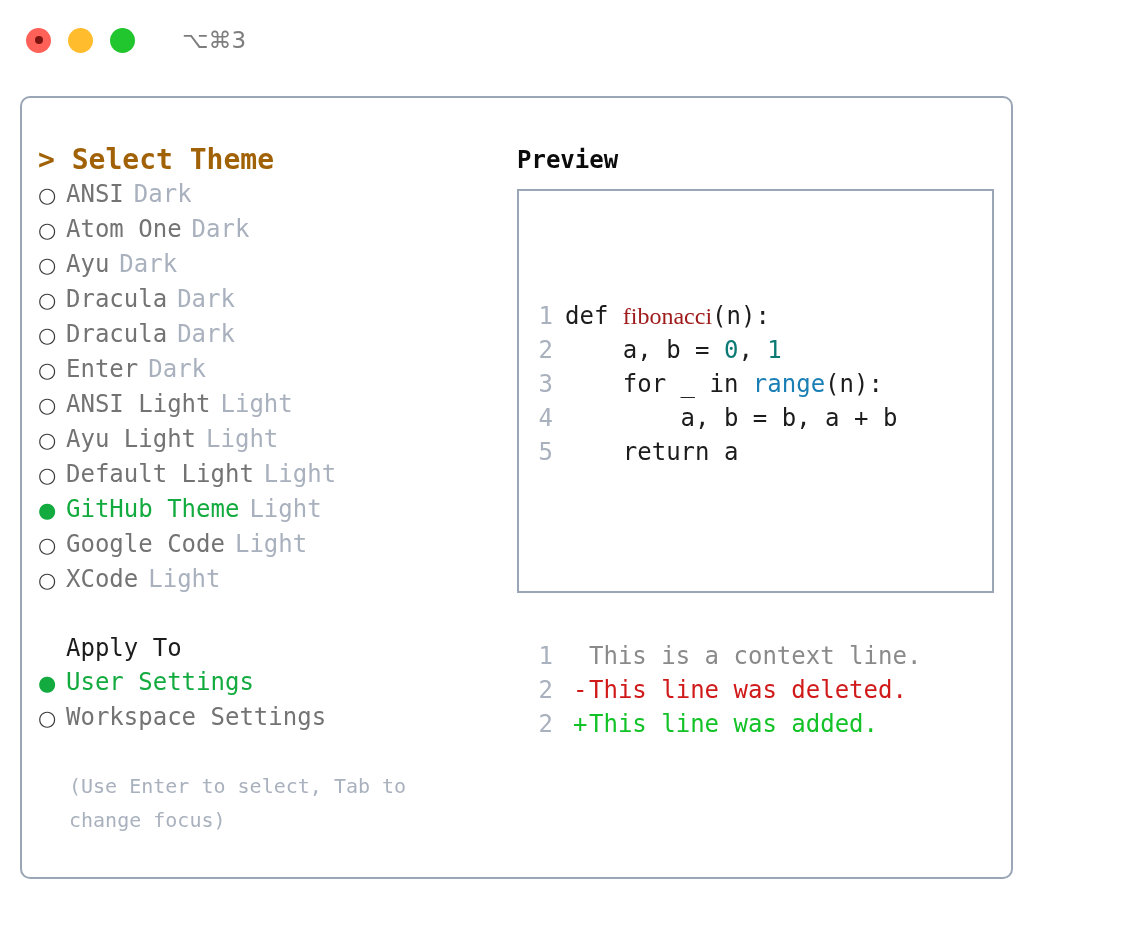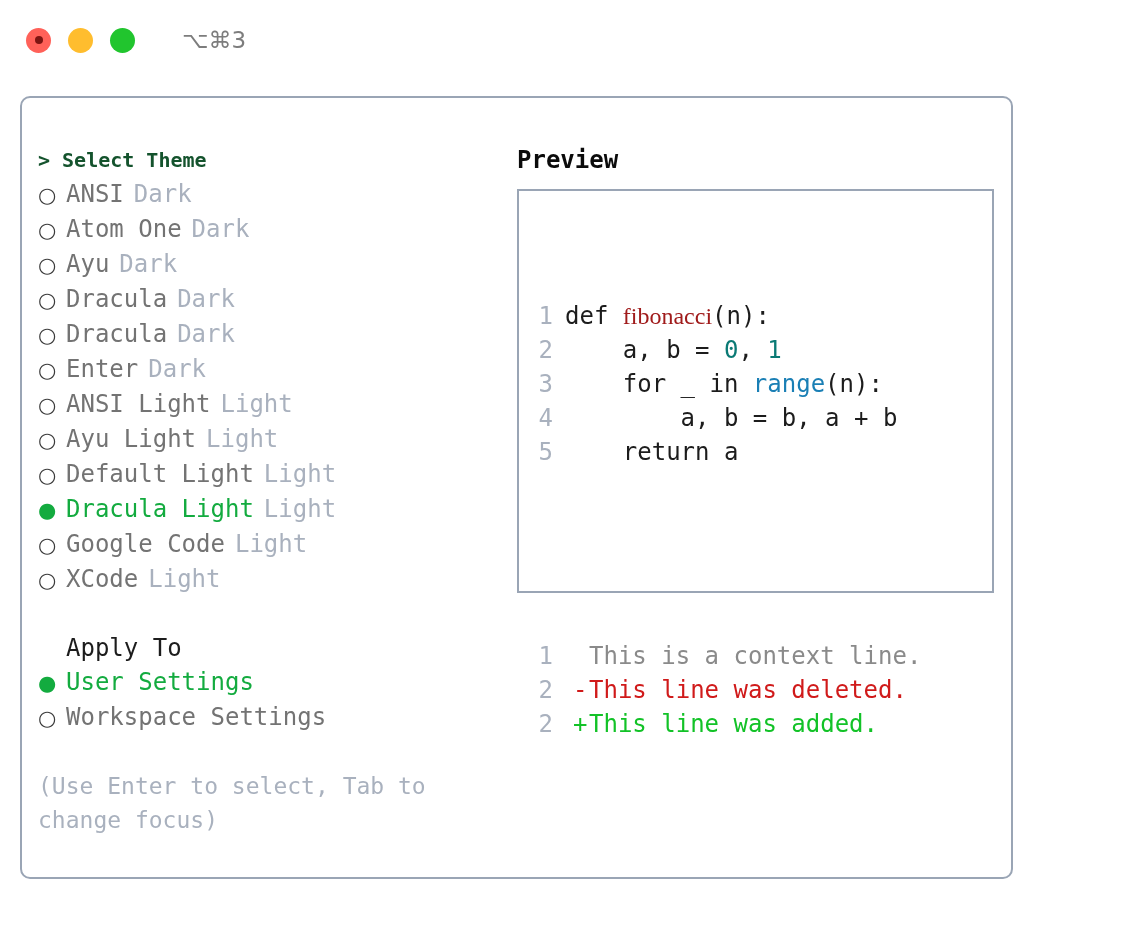--- a/index.html
+++ b/index.html
@@ -84,23 +84,23 @@
   }
 
   
   .left-col {
     position: absolute;
     left: 16px;
     top: 45px;
     width: 440px;
   }
   .section-title {
-    font-size: 20px;
+    font-size: 28px;
     font-weight: bold;
-    color: #14532d;
+    color: #a16207;
     line-height: 34px;
     white-space: pre;
   }
   .apply-title {
     font-size: 24px;
     font-weight: normal;
     color: #1c1c1c;
     line-height: 34px;
     padding-left: 28px;
     white-space: pre;
@@ -123,24 +123,25 @@
   .bullet.on { color: #13ab3f; }
   .opt-label { color: #737373; }
   .opt-row.selected .opt-label { color: #13ab3f; }
   .opt-variant {
     color: #a9b1be;
     padding-left: 10px;
   }
   .spacer-row { height: 34px; }
   .hint {
     margin-top: 34px;
-    font-size: 23px;
+    font-size: 20px;
     line-height: 34px;
     color: #a9b1be;
     width: 405px;
+    margin-left: 31px;
   }
 
   
   .right-col {
     position: absolute;
     left: 479px;
     top: 45px;
     width: 490px;
     padding-left: 16px;
   }
@@ -216,21 +217,21 @@
         <div id="theme-list">
             <div class="opt-row"><span class="bullet">○</span><span class="opt-label">ANSI</span><span class="opt-variant">Dark</span></div>
             <div class="opt-row"><span class="bullet">○</span><span class="opt-label">Atom One</span><span class="opt-variant">Dark</span></div>
             <div class="opt-row"><span class="bullet">○</span><span class="opt-label">Ayu</span><span class="opt-variant">Dark</span></div>
             <div class="opt-row"><span class="bullet">○</span><span class="opt-label">Dracula</span><span class="opt-variant">Dark</span></div>
             <div class="opt-row"><span class="bullet">○</span><span class="opt-label">Dracula</span><span class="opt-variant">Dark</span></div>
             <div class="opt-row"><span class="bullet">○</span><span class="opt-label">Enter</span><span class="opt-variant">Dark</span></div>
             <div class="opt-row"><span class="bullet">○</span><span class="opt-label">ANSI Light</span><span class="opt-variant">Light</span></div>
             <div class="opt-row"><span class="bullet">○</span><span class="opt-label">Ayu Light</span><span class="opt-variant">Light</span></div>
             <div class="opt-row"><span class="bullet">○</span><span class="opt-label">Default Light</span><span class="opt-variant">Light</span></div>
-            <div class="opt-row selected"><span class="bullet on">●</span><span class="opt-label">Dracula Light</span><span class="opt-variant">Light</span></div>
+            <div class="opt-row selected"><span class="bullet on">●</span><span class="opt-label">GitHub Theme</span><span class="opt-variant">Light</span></div>
             <div class="opt-row"><span class="bullet">○</span><span class="opt-label">Google Code</span><span class="opt-variant">Light</span></div>
             <div class="opt-row"><span class="bullet">○</span><span class="opt-label">XCode</span><span class="opt-variant">Light</span></div>
           </div>
 
         <div class="spacer-row"></div>
 
         <div class="apply-title">Apply To</div>
         <div id="apply-list">
             <div class="opt-row selected"><span class="bullet on">●</span><span class="opt-label">User Settings</span></div>
             <div class="opt-row"><span class="bullet">○</span><span class="opt-label">Workspace Settings</span></div>

